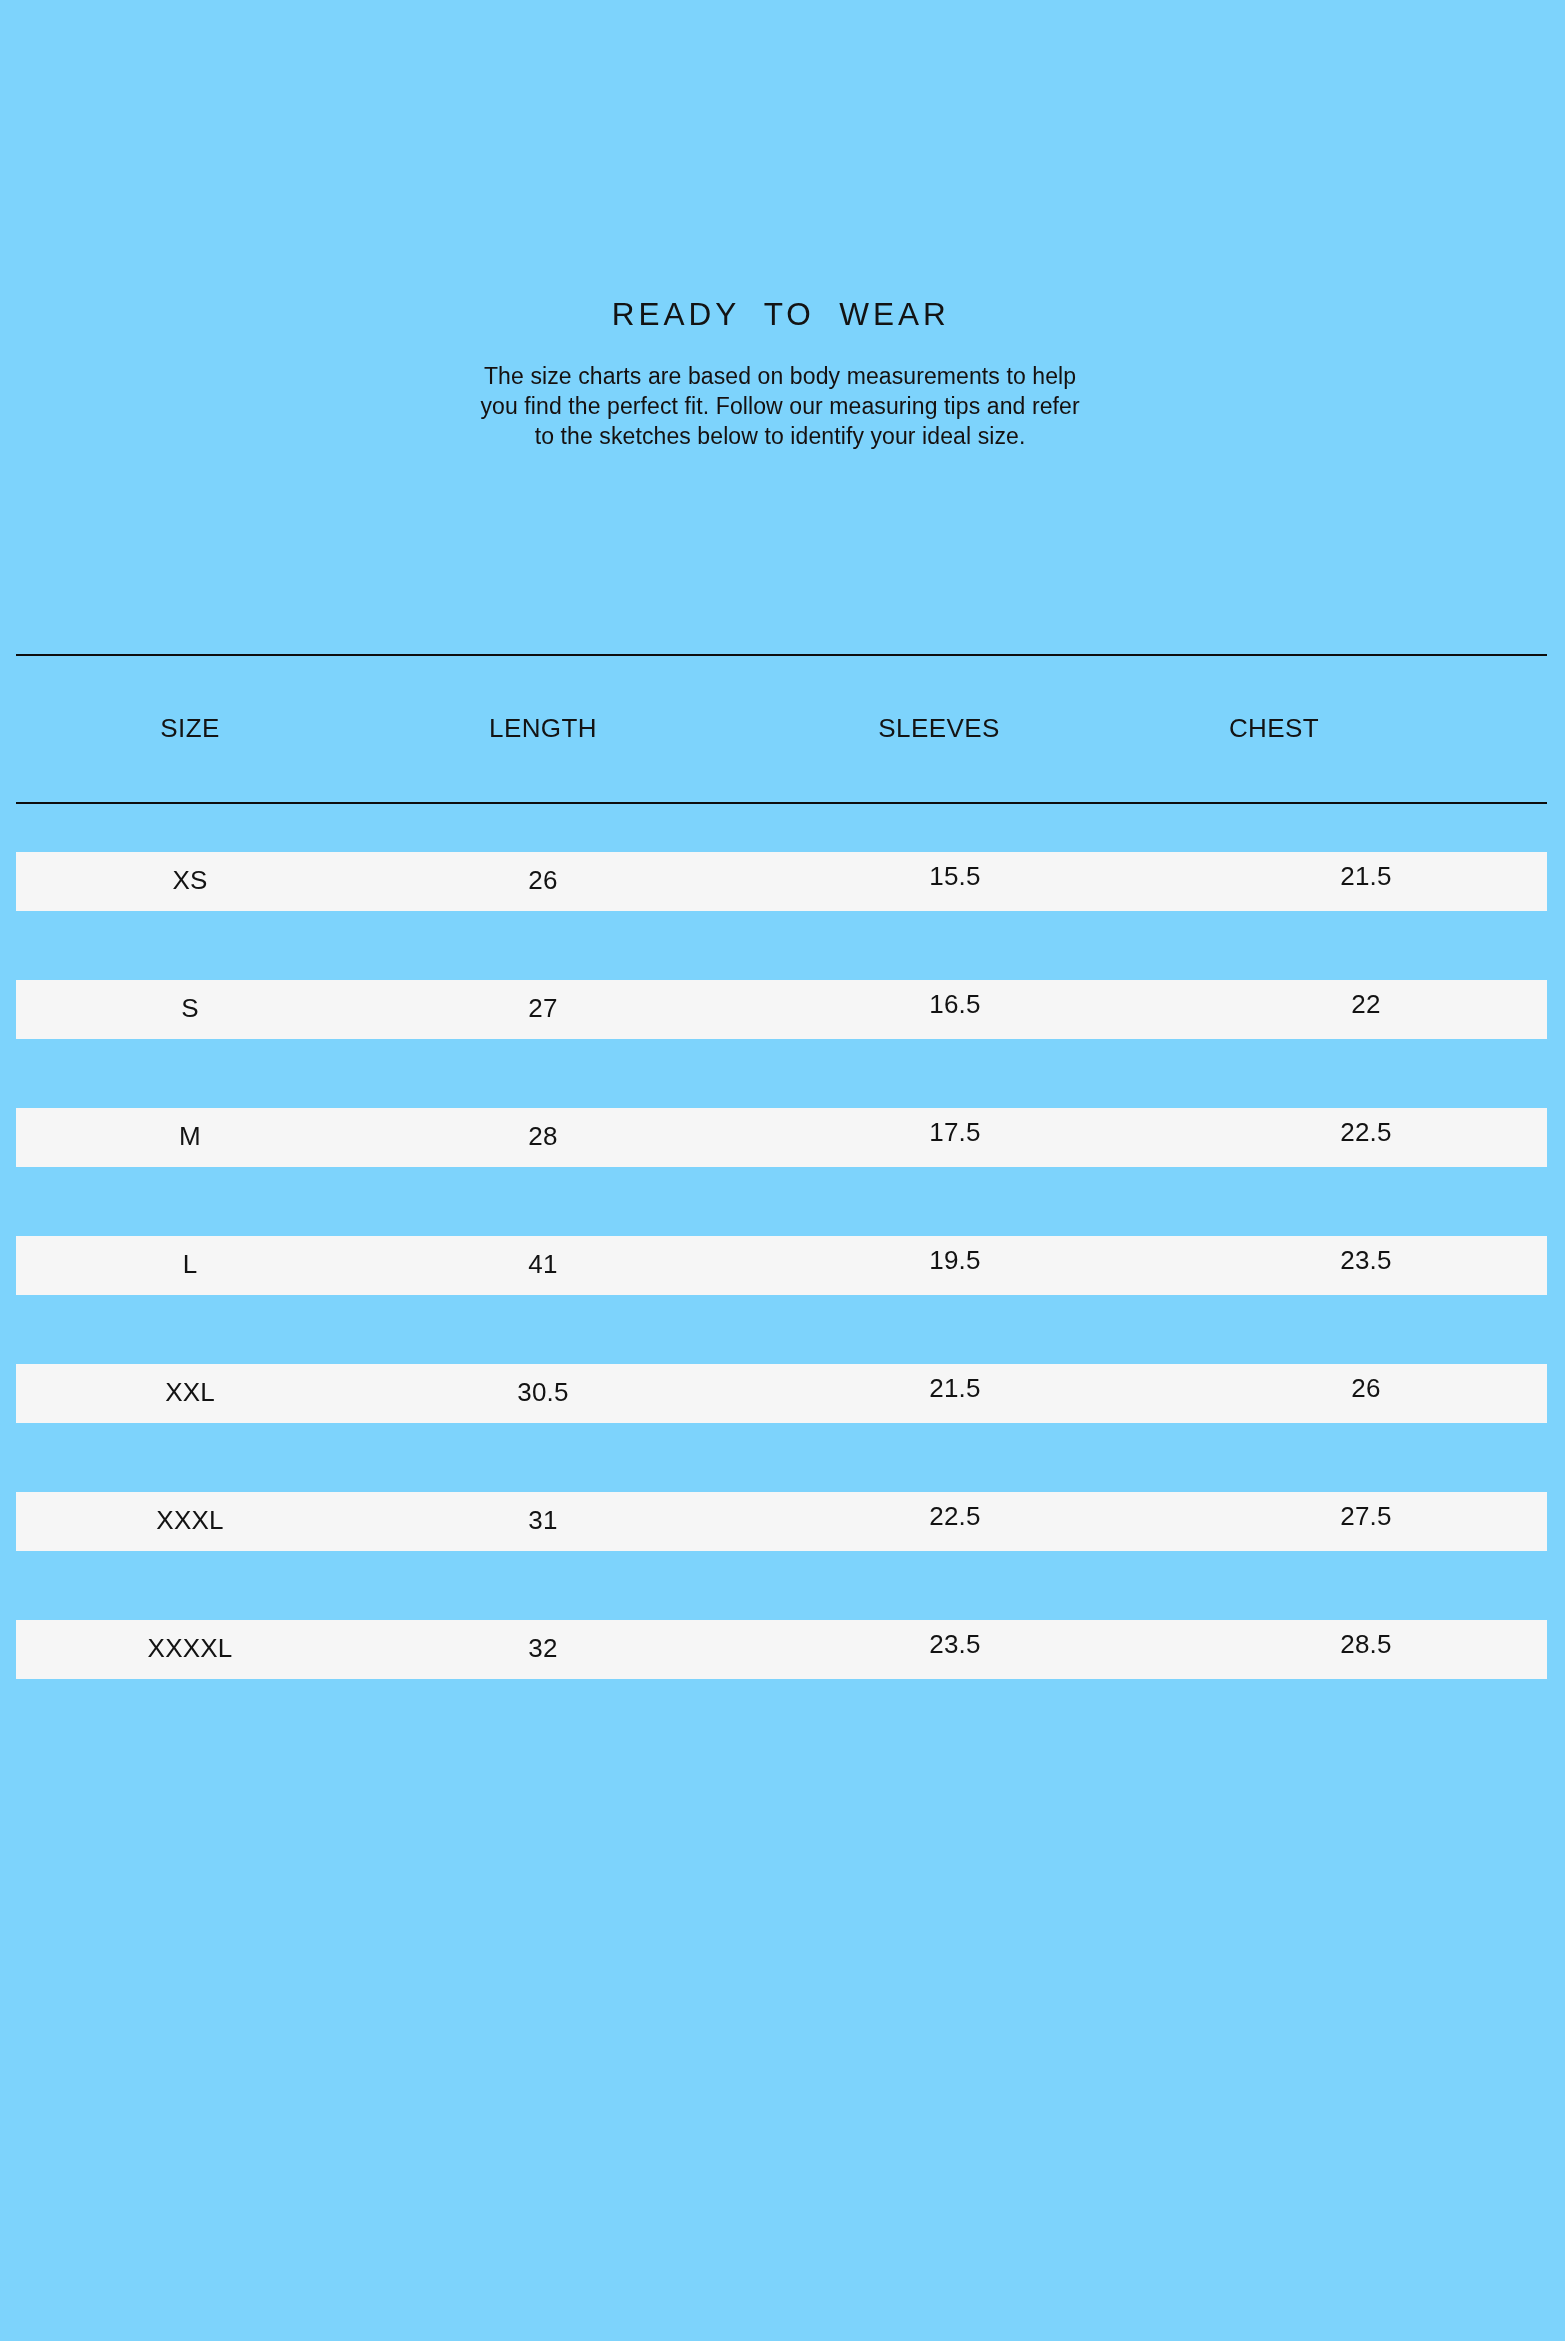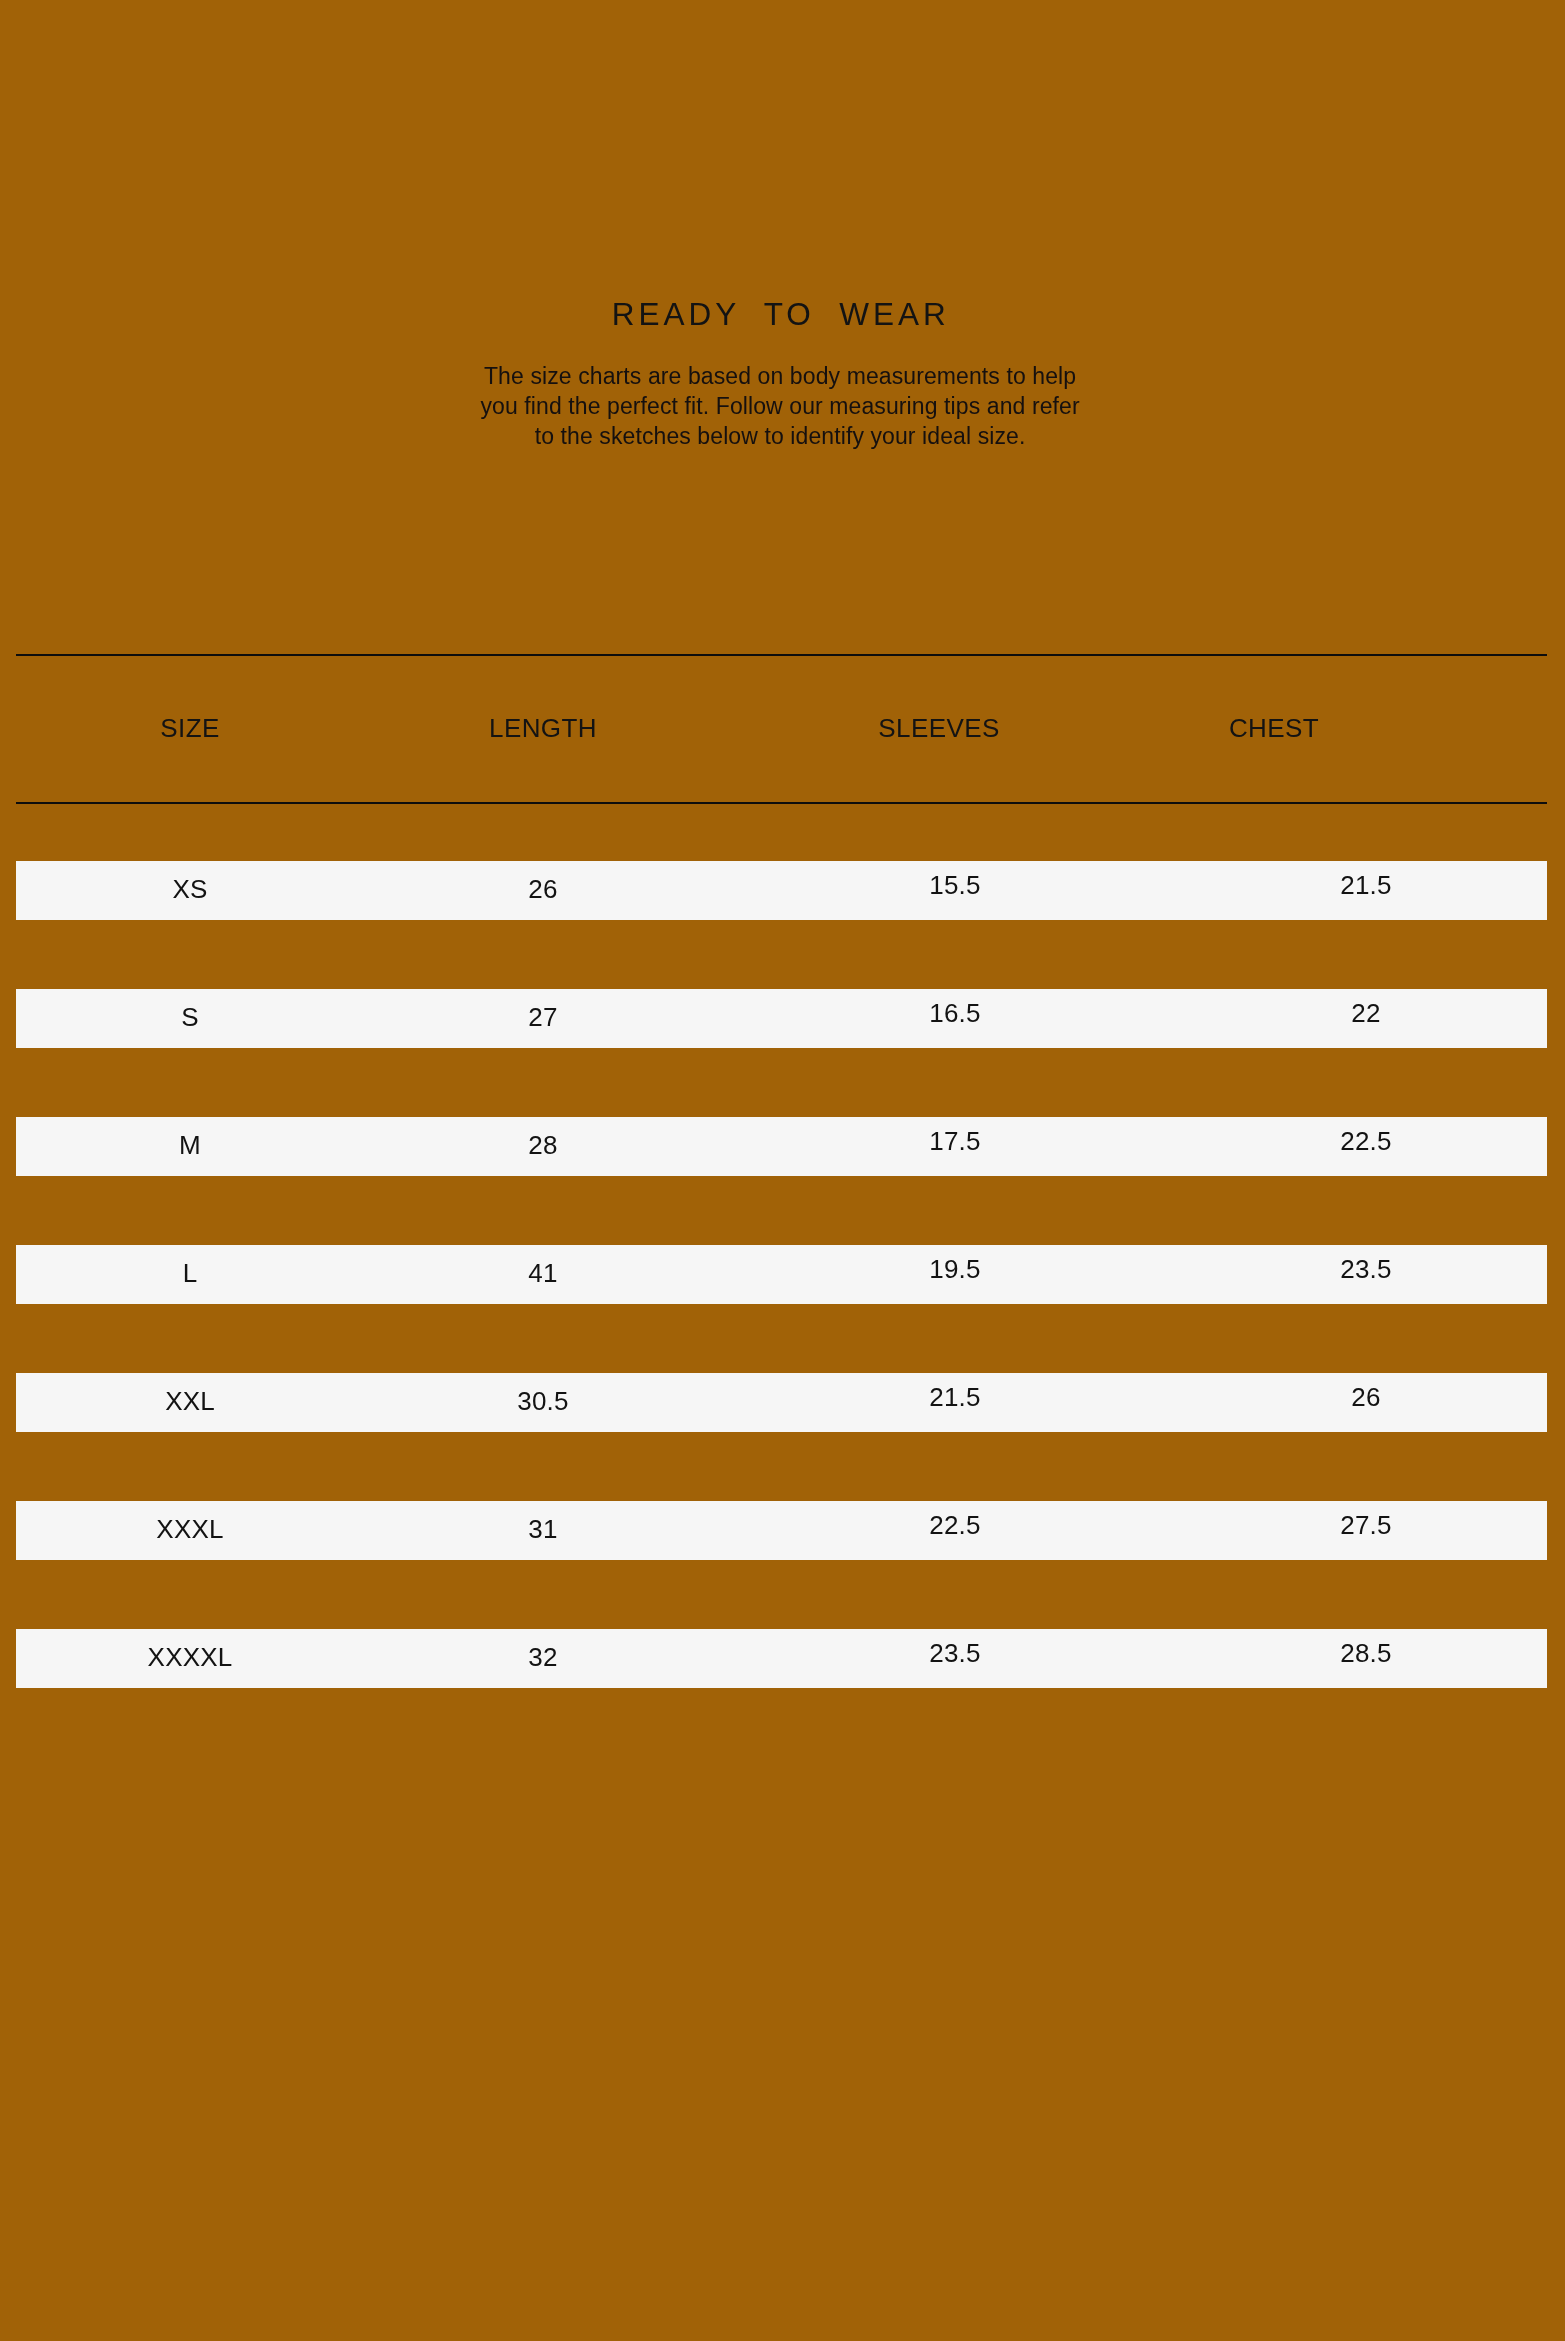--- a/index.html
+++ b/index.html
@@ -12,21 +12,21 @@
     height: 2342px;
     position: relative;
     font-family: "Liberation Sans", sans-serif;
     color: #111111;
     -webkit-font-smoothing: antialiased;
   }
 
   .page {
     position: absolute;
     inset: 0;
-    background: #a16207;
+    background: #7dd3fc;
   }
 
   
   .header-block {
     position: absolute;
     left: 0;
     top: 299px;
     width: 1566px;
     text-align: center;
   }
@@ -97,21 +97,21 @@
 
   .th {
     font-size: 26px;
     letter-spacing: 0.4px;
     color: #131313;
     top: 57px;
   }
 
   .tbody {
     position: relative;
-    margin-top: 9px;
+    margin-top: 0;
     text-align: center;
   }
 
   .row {
     position: relative;
     height: 128px;
   }
   .row .band {
     position: absolute;
     left: 0;

